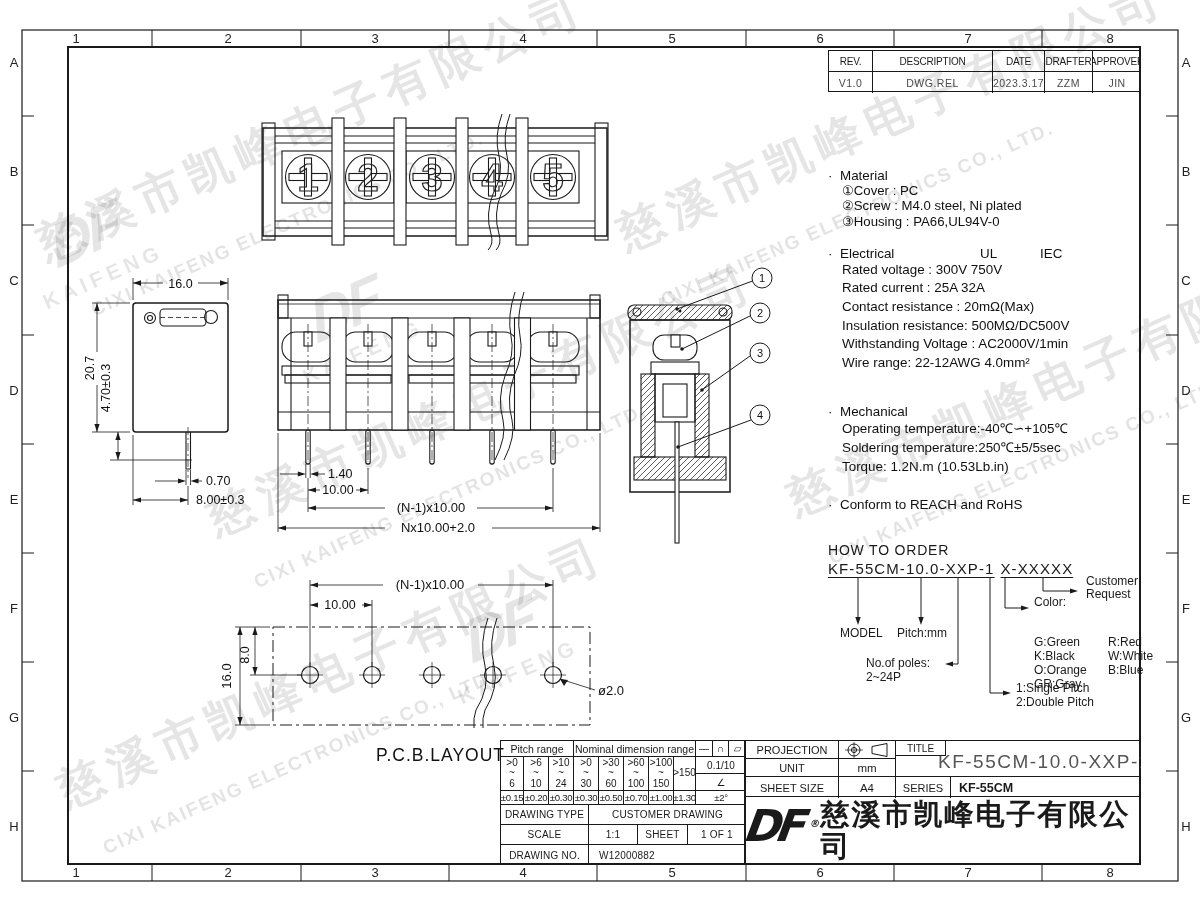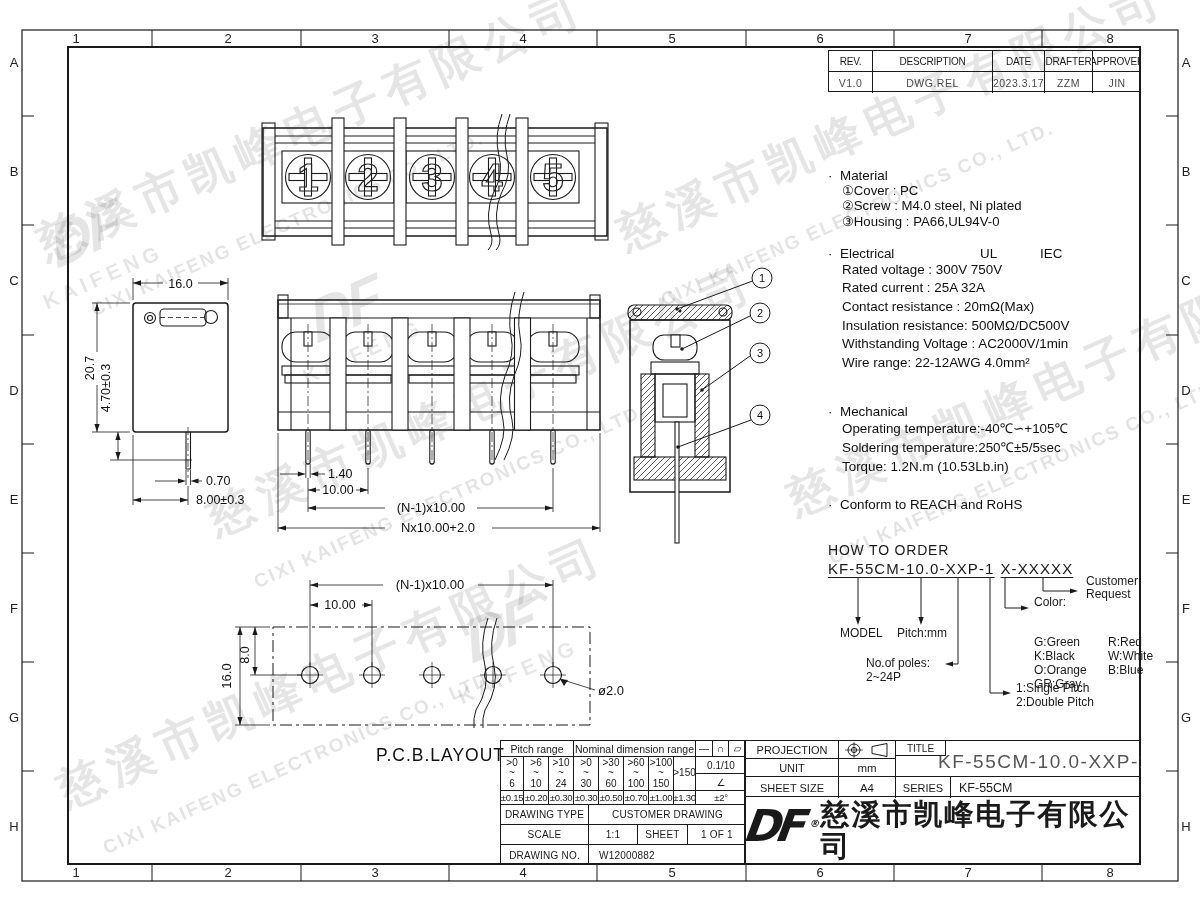--- a/index.html
+++ b/index.html
@@ -40,21 +40,21 @@
   .order .code span{text-decoration:underline;text-underline-offset:3px;text-align:right;}
   .order .code .gap{text-decoration:none;display:inline-block;width:6px;}
   .olb{position:absolute;font-size:12px;white-space:nowrap;}
   
   .tol-h{font-size:10.5px;} .tol-r{font-size:10px;line-height:10.5px;white-space:pre-line;}
   .tol-t{font-size:9.6px;letter-spacing:-0.3px;} .tol-s{font-size:10px;}
   .dwg-c{font-size:10px;letter-spacing:0.2px;}
   
   .inf-l{font-size:11px;} .inf-v{font-size:11.5px;}
   .title-big{font-size:19px;color:#555;letter-spacing:1.5px;white-space:nowrap;}
-  .series-v{font-size:12.5px;justify-content:flex-start;padding-left:8px;}
+  .series-v{font-size:12.5px;justify-content:flex-start;padding-left:8px;font-weight:bold;}
   
   .company{position:absolute;left:745px;top:797px;width:395px;height:67px;z-index:2;
            display:flex;align-items:center;justify-content:center;gap:8px;}
   .df-logo{font-style:italic;font-weight:900;font-size:44px;letter-spacing:-5px;transform:skewX(-10deg);
            line-height:40px;position:relative;top:2px;font-family:"DejaVu Sans",sans-serif;}
   .reg{font-size:10px;position:relative;top:-14px;left:6px;font-style:normal;letter-spacing:0;}
   .cnames{display:flex;flex-direction:column;align-items:center;}
   .cn-name{font-size:29px;font-weight:bold;letter-spacing:2px;line-height:32px;}
   .en-name{font-size:16.5px;font-weight:800;letter-spacing:0.4px;}
 </style>

